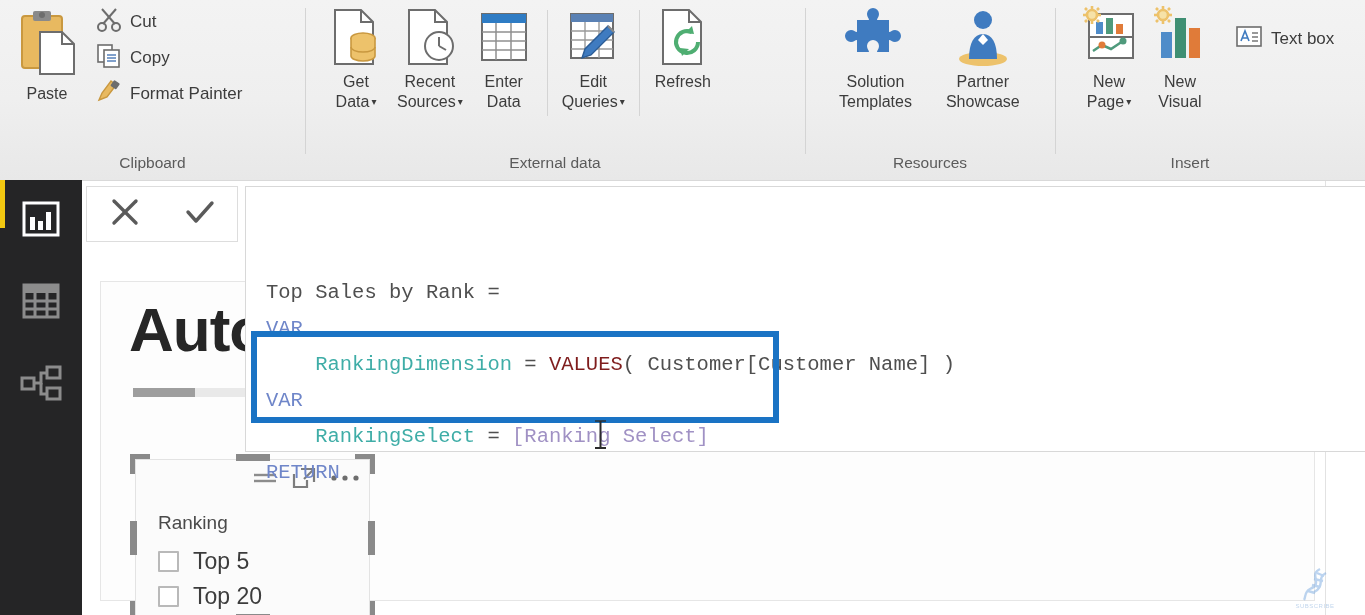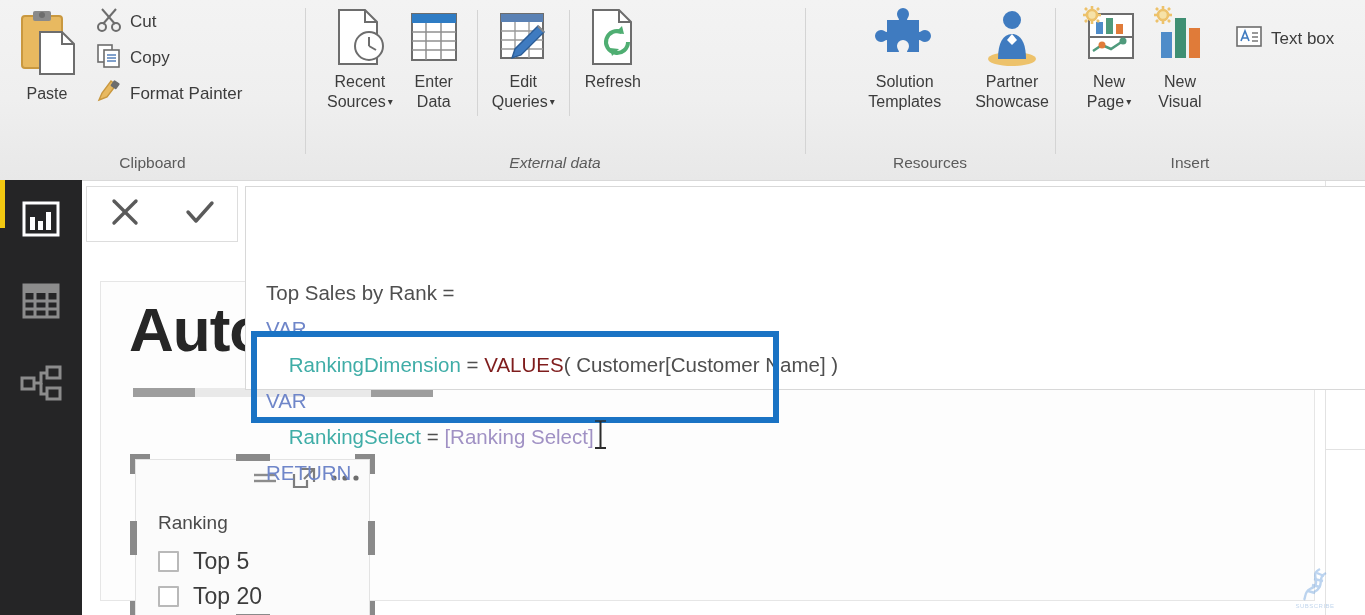--- a/index.html
+++ b/index.html
@@ -49,26 +49,26 @@
 
   
   .g-clip { width: 305px; }
   .g-clip .rbody { padding-left: 10px; }
   .clip-right { display: flex; flex-direction: column; padding-top: 4px; margin-left: 6px; }
   .g-clip .rlabel { width: 100%; }
 
   
   .g-ext { width: 500px; }
   .g-ext .rbody { padding-left: 16px; }
-  .g-ext .rlabel { width: 100%; font-style: italic; }
+  .g-ext .rlabel { width: 100%; }
   .vsep { width: 1px; background: #d4d4d4; margin: 10px 8px 34px 8px; align-self: stretch; }
 
   
   .g-res { width: 250px; }
-  .g-res .rbody { padding-left: 28px; gap: 22px; justify-content: flex-end; }
+  .g-res .rbody { padding-left: 28px; gap: 22px; }
   .g-res .rlabel { width: 100%; }
 
   
   .g-ins { flex: 1; }
   .g-ins .rbody { padding-left: 18px; }
   .ins-right { display: flex; flex-direction: column; padding-top: 21px; margin-left: 14px; }
   .g-ins .rlabel { width: 270px; }
 
   
   .viewbar {
@@ -143,24 +143,24 @@
   .fx-toolbar {
     position: absolute; left: 86px; top: 186px;
     width: 152px; height: 56px;
     background: #ffffff; border: 1px solid #dddddd;
     display: flex; align-items: center; justify-content: space-around;
   }
   .fx-btn { width: 62px; height: 52px; display: flex; align-items: center; justify-content: center; cursor: default; }
 
   .fx-bar {
     position: absolute; left: 245px; top: 186px;
-    width: 1120px; height: 204px;
+    width: 1120px; height: 266px;
     background: #ffffff; border: 1px solid #d8d8d8; border-right: none;
     padding: 16px 16px 0 20px;
-    font-family: Liberation Sans, sans-serif;
+    font-family: Liberation Mono, monospace;
     font-size: 20.5px; line-height: 36px;
     color: #3a3a3a; white-space: pre;
   }
   .k  { color: #6f86c9; }       
   .f  { color: #7f1d1d; }       
   .v  { color: #3fada7; }       
   .m  { color: #a091c4; }       
   .p  { color: #4f4f4f; }       
 
   .hl-box {
@@ -238,20 +238,35 @@
             </span>
             <span class="cap">Format Painter</span>
           </div>
         </div>
       </div>
       <div class="rlabel">Clipboard</div>
     </div>
 
     <div class="rgroup g-ext">
       <div class="rbody">
+        <div class="btn">
+          <span class="ico">
+            <svg width="58" height="62" viewBox="0 0 58 62">
+              <path d="M8 4 h26 l12 12 v42 h-38 z" fill="#fff" stroke="#6d6d6d" stroke-width="2"></path>
+              <path d="M34 4 v12 h12" fill="none" stroke="#6d6d6d" stroke-width="2"></path>
+              <ellipse cx="36" cy="32" rx="12" ry="5" fill="#edc26b" stroke="#c9983f" stroke-width="1.6"></ellipse>
+              <path d="M24 32 v18 a12 5 0 0 0 24 0 v-18" fill="#edc26b" stroke="#c9983f" stroke-width="1.6"></path>
+              <path d="M24 41 a12 5 0 0 0 24 0" fill="none" stroke="#c9983f" stroke-width="1.4"></path>
+            </svg>
+          </span>
+          <span class="cap">
+            <span>Get</span><br>
+            <span>Data</span><span class="caret">▾</span>
+          </span>
+        </div>
 
         <div class="btn">
           <span class="ico">
             <svg width="58" height="62" viewBox="0 0 58 62">
               <path d="M8 4 h26 l12 12 v42 h-38 z" fill="#fff" stroke="#6d6d6d" stroke-width="2"></path>
               <path d="M34 4 v12 h12" fill="none" stroke="#6d6d6d" stroke-width="2"></path>
               <circle cx="38" cy="40" r="14" fill="#fff" stroke="#6d6d6d" stroke-width="2"></circle>
               <line x1="38" y1="40" x2="38" y2="31" stroke="#6d6d6d" stroke-width="2"></line>
               <line x1="38" y1="40" x2="45" y2="44" stroke="#6d6d6d" stroke-width="2"></line>
             </svg>

